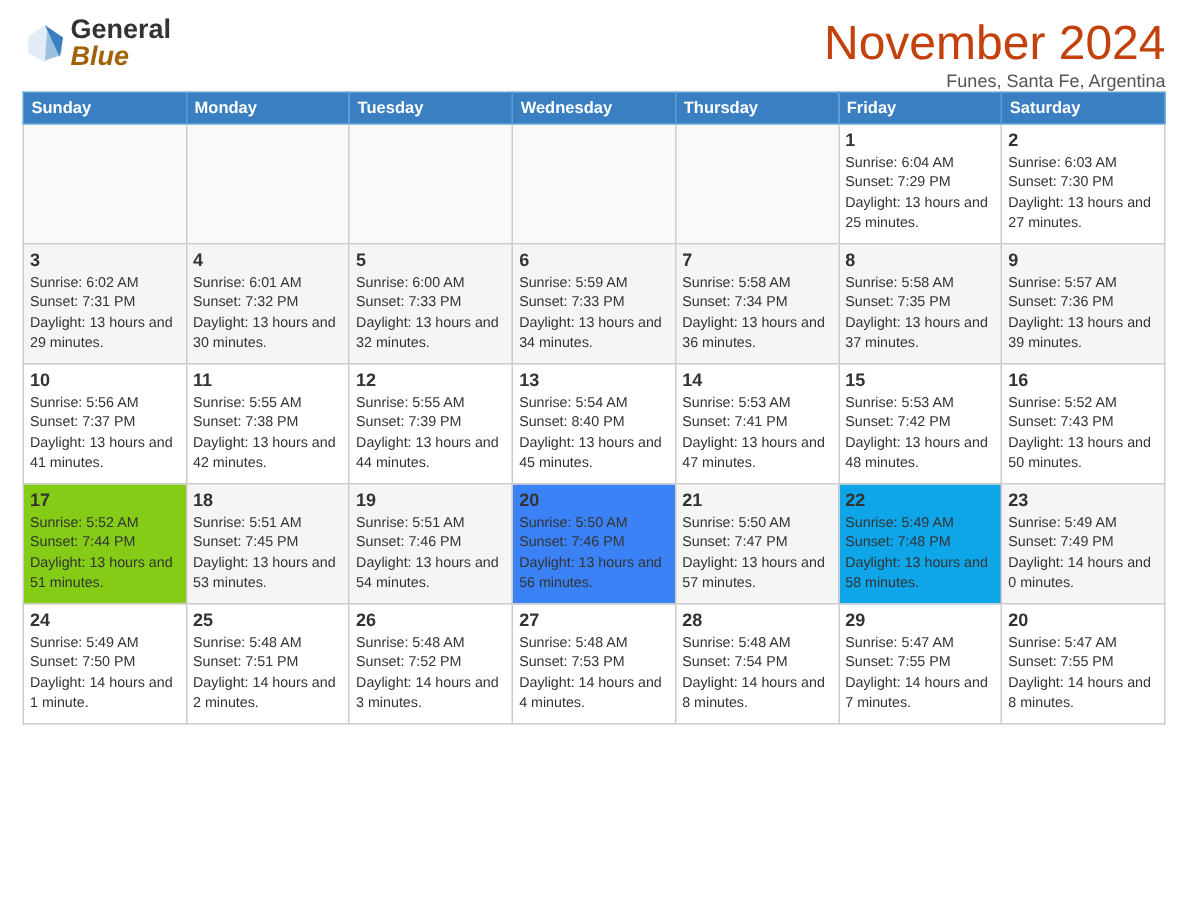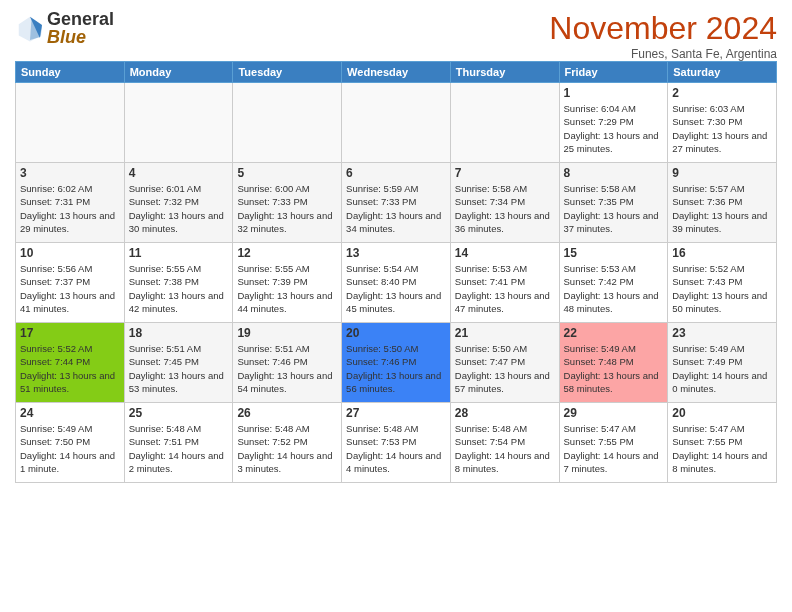--- a/index.html
+++ b/index.html
@@ -213,21 +213,21 @@
             <div class="day-info"><span>Sunrise: 5:51 AM</span><br><span>Sunset: 7:46 PM</span><br><span>Daylight: 13 hours and 54 minutes.</span></div>
           </td>
           <td style="background: #3b82f6;">
             <span class="day-num">20</span>
             <div class="day-info"><span>Sunrise: 5:50 AM</span><br><span>Sunset: 7:46 PM</span><br><span>Daylight: 13 hours and 56 minutes.</span></div>
           </td>
           <td style="background: rgb(245, 245, 245);">
             <span class="day-num">21</span>
             <div class="day-info"><span>Sunrise: 5:50 AM</span><br><span>Sunset: 7:47 PM</span><br><span>Daylight: 13 hours and 57 minutes.</span></div>
           </td>
-          <td style="background: #fca5a5;">
+          <td style="background: #0ea5e9;">
             <span class="day-num">22</span>
             <div class="day-info"><span>Sunrise: 5:49 AM</span><br><span>Sunset: 7:48 PM</span><br><span>Daylight: 13 hours and 58 minutes.</span></div>
           </td>
           <td style="background: rgb(245, 245, 245);">
             <span class="day-num">23</span>
             <div class="day-info"><span>Sunrise: 5:49 AM</span><br><span>Sunset: 7:49 PM</span><br><span>Daylight: 14 hours and 0 minutes.</span></div>
           </td>
         </tr>
         <tr>
           <td>

